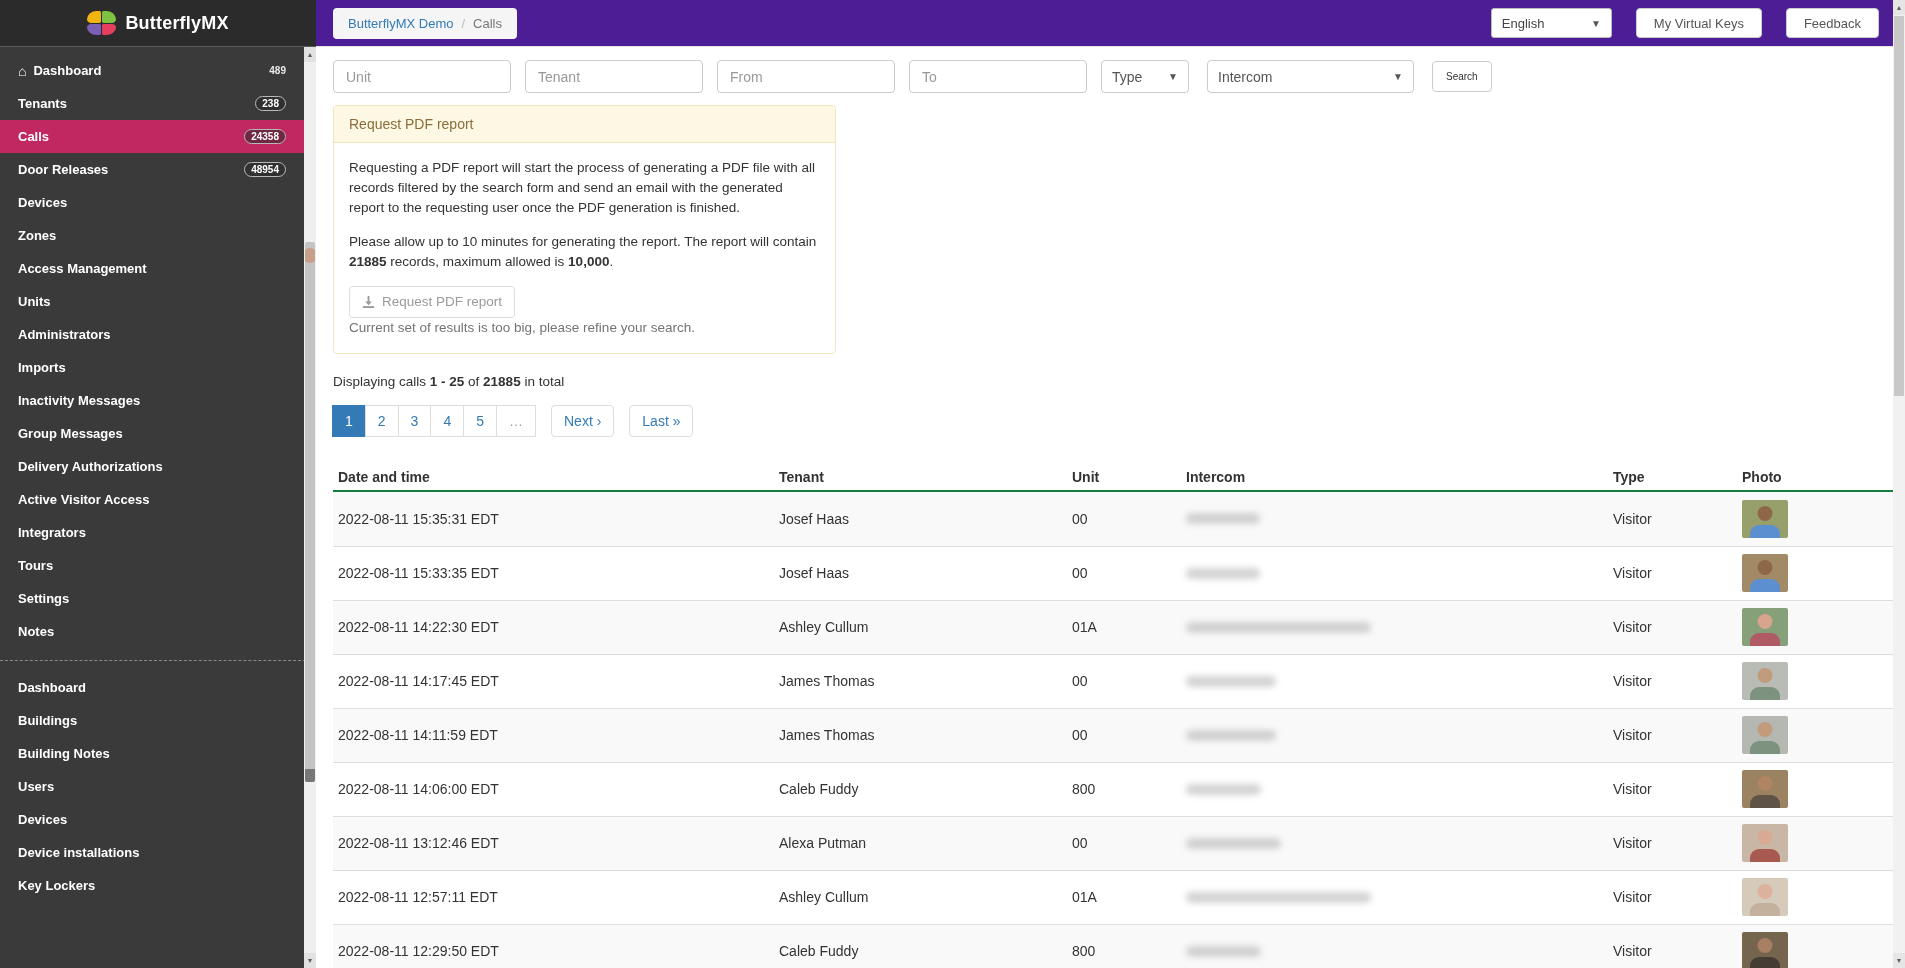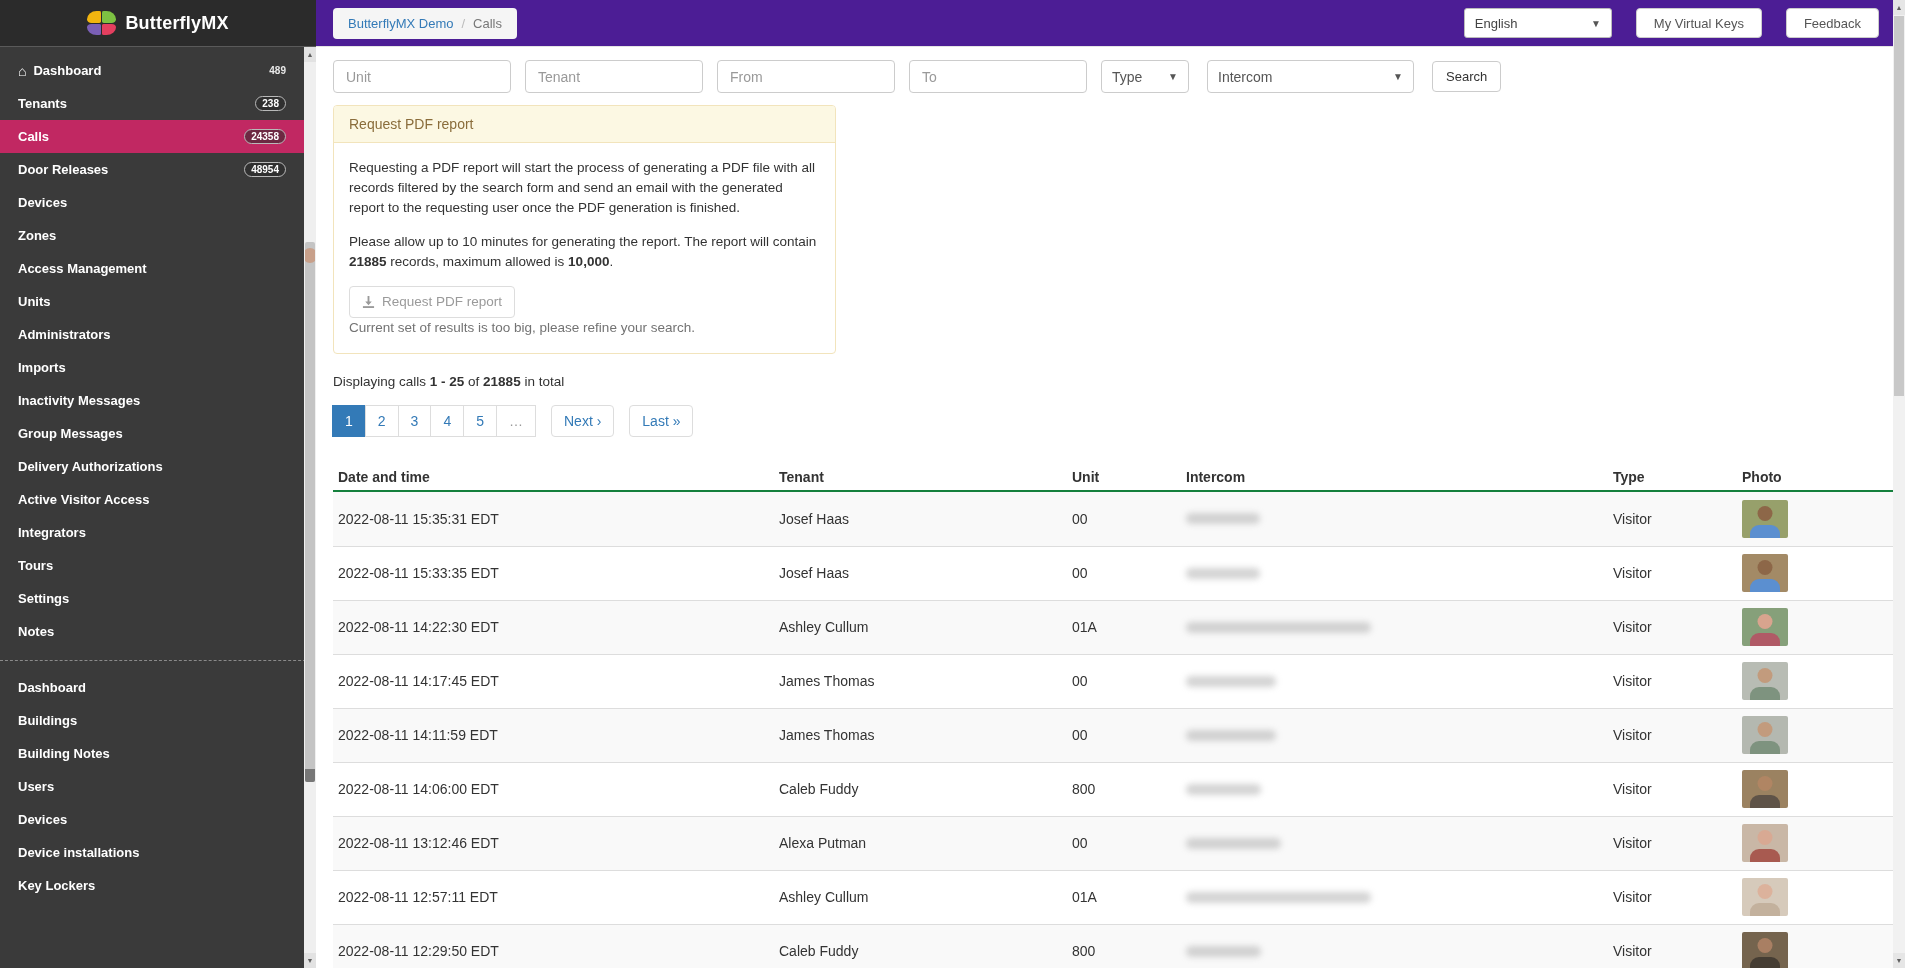--- a/index.html
+++ b/index.html
@@ -45,38 +45,38 @@
   .topbar { height:47px; background:#4c1d95; border-bottom:1px solid #e4e4e4; display:flex;
             align-items:center; justify-content:space-between; padding:0 26px 0 17px; flex:none; }
   .crumb { background:#f5f5f5; border-radius:4px; padding:8px 15px; font-size:13px; display:flex; gap:8px; align-items:center; }
   .crumb a { color:#337ab7; text-decoration:none; cursor:pointer; }
   .crumb .sep { color:#bbb; }
   .crumb .cur { color:#777; }
   .top-right { display:flex; align-items:center; gap:24px; }
   .sel { border:1px solid #bbb; border-radius:3px; background:#fff; height:30px; display:flex;
          align-items:center; justify-content:space-between; padding:0 10px; font-size:13px; color:#444; cursor:pointer; }
   .sel .chev { font-size:10px; color:#555; margin-left:14px; }
-  .lang-sel { width:148px;text-align:center; }
+  .lang-sel { width:121px;text-align:center; }
   .btn { border:1px solid #ccc; border-radius:4px; background:#fff; height:30px; padding:0 17px;
          font-size:13px; color:#555; cursor:pointer; font-family:inherit; }
 
   .content { padding:13px 0 0 17px; flex:1; overflow:hidden; }
 
   
   .filter-row { display:flex; align-items:center; gap:14px; }
   .f-input { width:178px; height:33px; border:1px solid #ccc; border-radius:4px; padding:0 12px;
              font-size:14px; color:#333; font-family:inherit; }
   .f-input::placeholder { color:#999; }
   .f-sel { height:33px; border:1px solid #ccc; border-radius:4px; background:#fff; display:flex;
            align-items:center; justify-content:space-between; padding:0 10px; font-size:14px; color:#555; cursor:pointer; }
   .f-sel.type { width:88px; }
   .f-sel.intercom { width:207px; margin-left:4px; }
   .f-sel .chev { font-size:10px; color:#555; }
   .search-btn { margin-left:4px; height:31px; padding:0 13px; border:1px solid #ccc; border-radius:4px;
-                background:#fff; font-size:13px; color:#333; cursor:pointer; font-family:inherit; }
+                background:#fff; font-size:10px; color:#333; cursor:pointer; font-family:inherit; }
 
   
   .panel { width:503px; margin-top:12px; border:1px solid #f2e4bc; border-radius:4px; background:#fff; }
   .panel-head { background:#fcf8e3; color:#8a6d3b; font-size:14px; padding:10px 15px;
                 border-bottom:1px solid #f2e4bc; border-radius:3px 3px 0 0; }
   .panel-body { padding:15px; font-size:13.5px; line-height:1.48; color:#333; }
   .panel-body p + p { margin-top:14px; }
   .pdf-btn { margin-top:14px; height:32px; padding:0 12px; border:1px solid #ddd; border-radius:4px;
              background:#fff; color:#9a9a9a; font-size:13.5px; display:inline-flex; align-items:center; gap:7px;
              cursor:not-allowed; font-family:inherit; }

